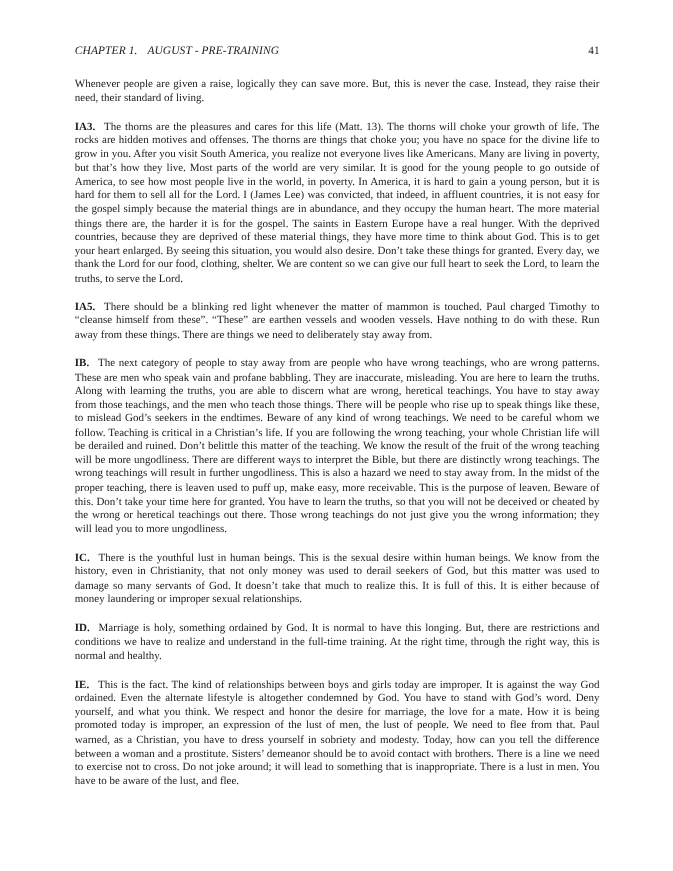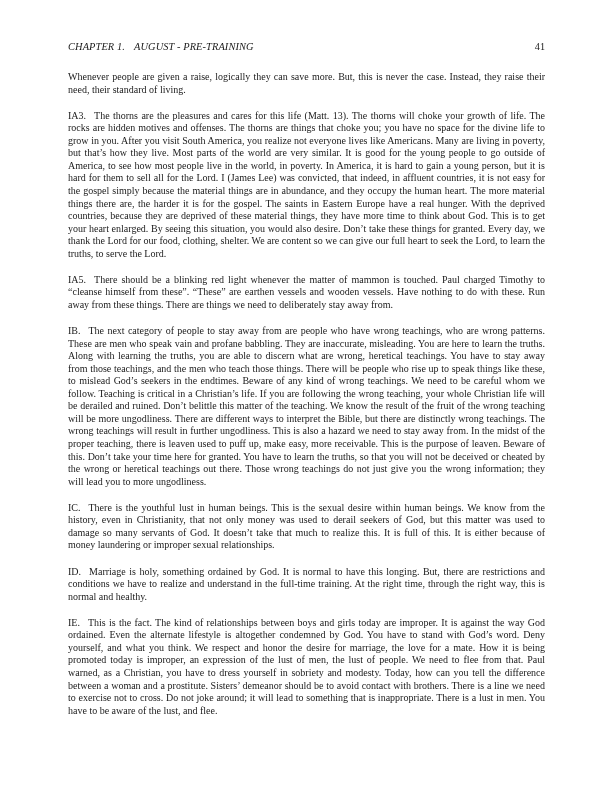--- a/index.html
+++ b/index.html
@@ -44,21 +44,21 @@
     line-height: 12.55px;
     text-align: justify;
     text-justify: inter-word;
     margin-top: 12px;
   }
   .para {
     margin: 0 0 13.6px 0;
   }
   .para:last-child { margin-bottom: 0; }
   .para-label {
-    font-weight: normal;
+    font-weight: bold;
     margin-right: 8px;
   }
   .para-label:empty {
     margin-right: 0;
     display: none;
   }
 </style>
 </head>
 <body>
 

